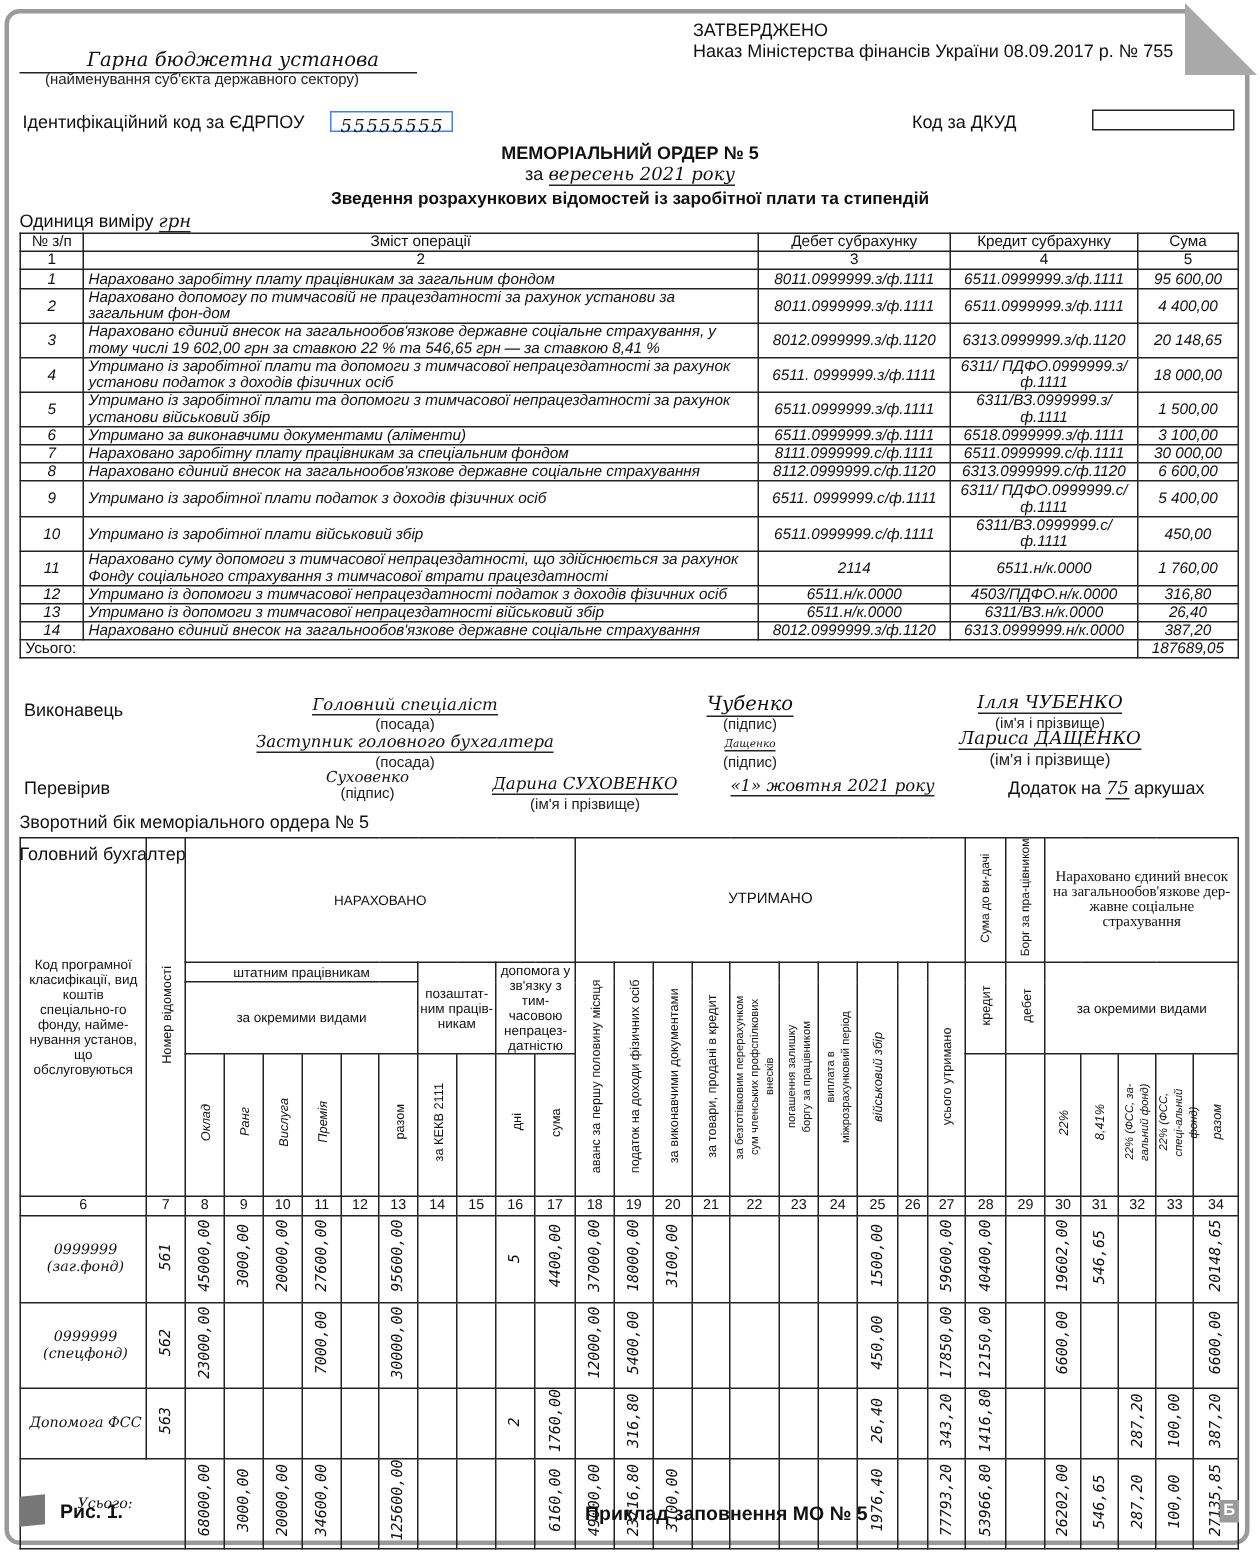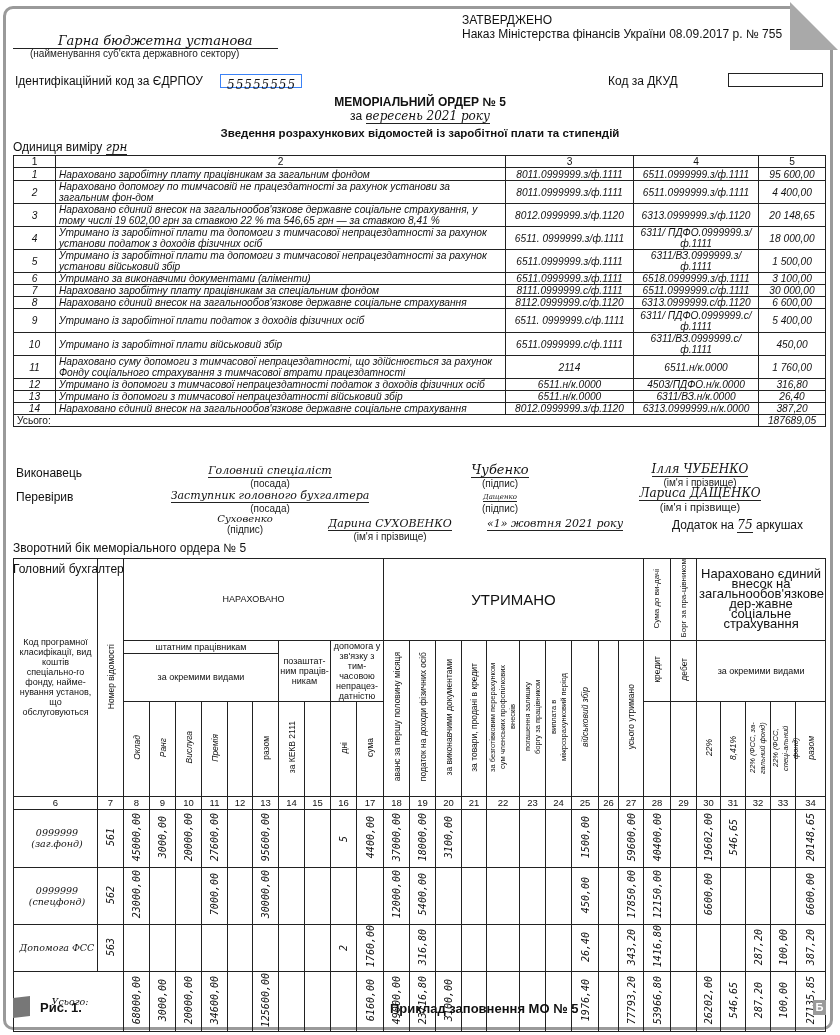--- a/index.html
+++ b/index.html
@@ -63,20 +63,27 @@
 
 <table class="top" style="left:13px;top:155px;width:812px;">
   <colgroup>
       <col style="width:42px">
       <col style="width:450px">
       <col style="width:128px">
       <col style="width:125px">
       <col style="width:67px">
     </colgroup>
   <tbody>
+      <tr>
+    <td class="hd">№ з/п</td>
+    <td class="hd">Зміст операції</td>
+    <td class="hd">Дебет субрахунку</td>
+    <td class="hd">Кредит субрахунку</td>
+    <td class="hd">Сума</td>
+  </tr>
   <tr>
     <td class="c">1</td>
     <td class="c">2</td>
     <td class="c">3</td>
     <td class="c">4</td>
     <td class="c">5</td>
   </tr>
   <tr style="height:13px">
         <td class="c i">1</td>
         <td class="i">Нараховано заробітну плату працівникам за загальним фондом</td>
@@ -189,21 +196,21 @@
 </div>
 <div class="abs" style="left:470px;top:460px;width:60px;text-align:center;">
   <div class="hand u" style="font-size:13px;display:inline-block;">Чубенко</div>
   <div class="cap">(підпис)</div>
 </div>
 <div class="abs" style="left:620px;top:459px;width:160px;text-align:center;">
   <div class="hand u" style="font-size:12px;display:inline-block;">Ілля ЧУБЕНКО</div>
   <div class="cap">(ім'я і прізвище)</div>
 </div>
 
-<div class="abs t11" style="left:16px;top:490px;">Перевірив</div>
+<div class="abs t11" style="left:16px;top:518px;">Перевірив</div>
 <div class="abs" style="left:170px;top:485px;width:200px;text-align:center;">
   <div class="hand u" style="font-size:11px;display:inline-block;">Заступник головного бухгалтера</div>
   <div class="cap">(посада)</div>
 </div>
 <div class="abs" style="left:470px;top:485px;width:60px;text-align:center;">
   <div class="hand u" style="font-size:7px;display:inline-block;">Дащенко</div>
   <div class="cap">(підпис)</div>
 </div>
 <div class="abs" style="left:620px;top:483px;width:160px;text-align:center;">
   <div class="hand u" style="font-size:12px;display:inline-block;">Лариса ДАЩЕНКО</div>
@@ -258,24 +265,24 @@
       <col style="width:25px">
       <col style="width:25px">
       <col style="width:25px">
       <col style="width:30px">
   </colgroup>
   <tbody>
       <tr style="height:52px">
     <td rowspan="4" style="font-size:9px;line-height:10px;padding:0 2px;">Код програмної класифікації, вид коштів спеціально-го фонду, найме-нування установ, що обслуговуються</td>
     <td rowspan="4"><span class="vt">Номер відомості</span></td>
     <td colspan="10" style="font-size:9px;">НАРАХОВАНО</td>
-    <td colspan="10" style="font-size:15px;">УТРИМАНО</td>
+    <td colspan="10" style="font-size:10px;">УТРИМАНО</td>
     <td><span class="vt" style="font-size:8px;">Сума до ви-дачі</span></td>
     <td><span class="vt" style="font-size:8px;">Борг за пра-цівником</span></td>
-    <td colspan="5" style="font-size:13px;line-height:10px;padding:0 2px;">Нараховано єдиний внесок на загальнообов'язкове дер-жавне соціальне страхування</td>
+    <td colspan="5" style="font-size:10px;line-height:10px;padding:0 2px;font-family:Liberation Serif, serif;">Нараховано єдиний внесок на загальнообов'язкове дер-жавне соціальне страхування</td>
   </tr>
   <tr style="height:13px">
     <td colspan="6" style="font-size:9px;">штатним працівникам</td>
     <td colspan="2" rowspan="2" style="font-size:9px;line-height:10px;">позаштат-ним праців-никам</td>
     <td colspan="2" rowspan="2" style="font-size:9px;line-height:10px;">допомога у зв'язку з тим-часовою непрацез-датністю</td>
     <td rowspan="3"><span class="vt">аванс за першу половину місяця</span></td>
     <td rowspan="3"><span class="vt">податок на доходи фізичних осіб</span></td>
     <td rowspan="3"><span class="vt">за виконавчими документами</span></td>
     <td rowspan="3"><span class="vt">за товари, продані в кредит</span></td>
     <td rowspan="3"><span class="vt" style="white-space:normal;height:120px;font-size:7.5px;">за безготівковим перерахунком сум членських профспілкових внесків</span></td>

